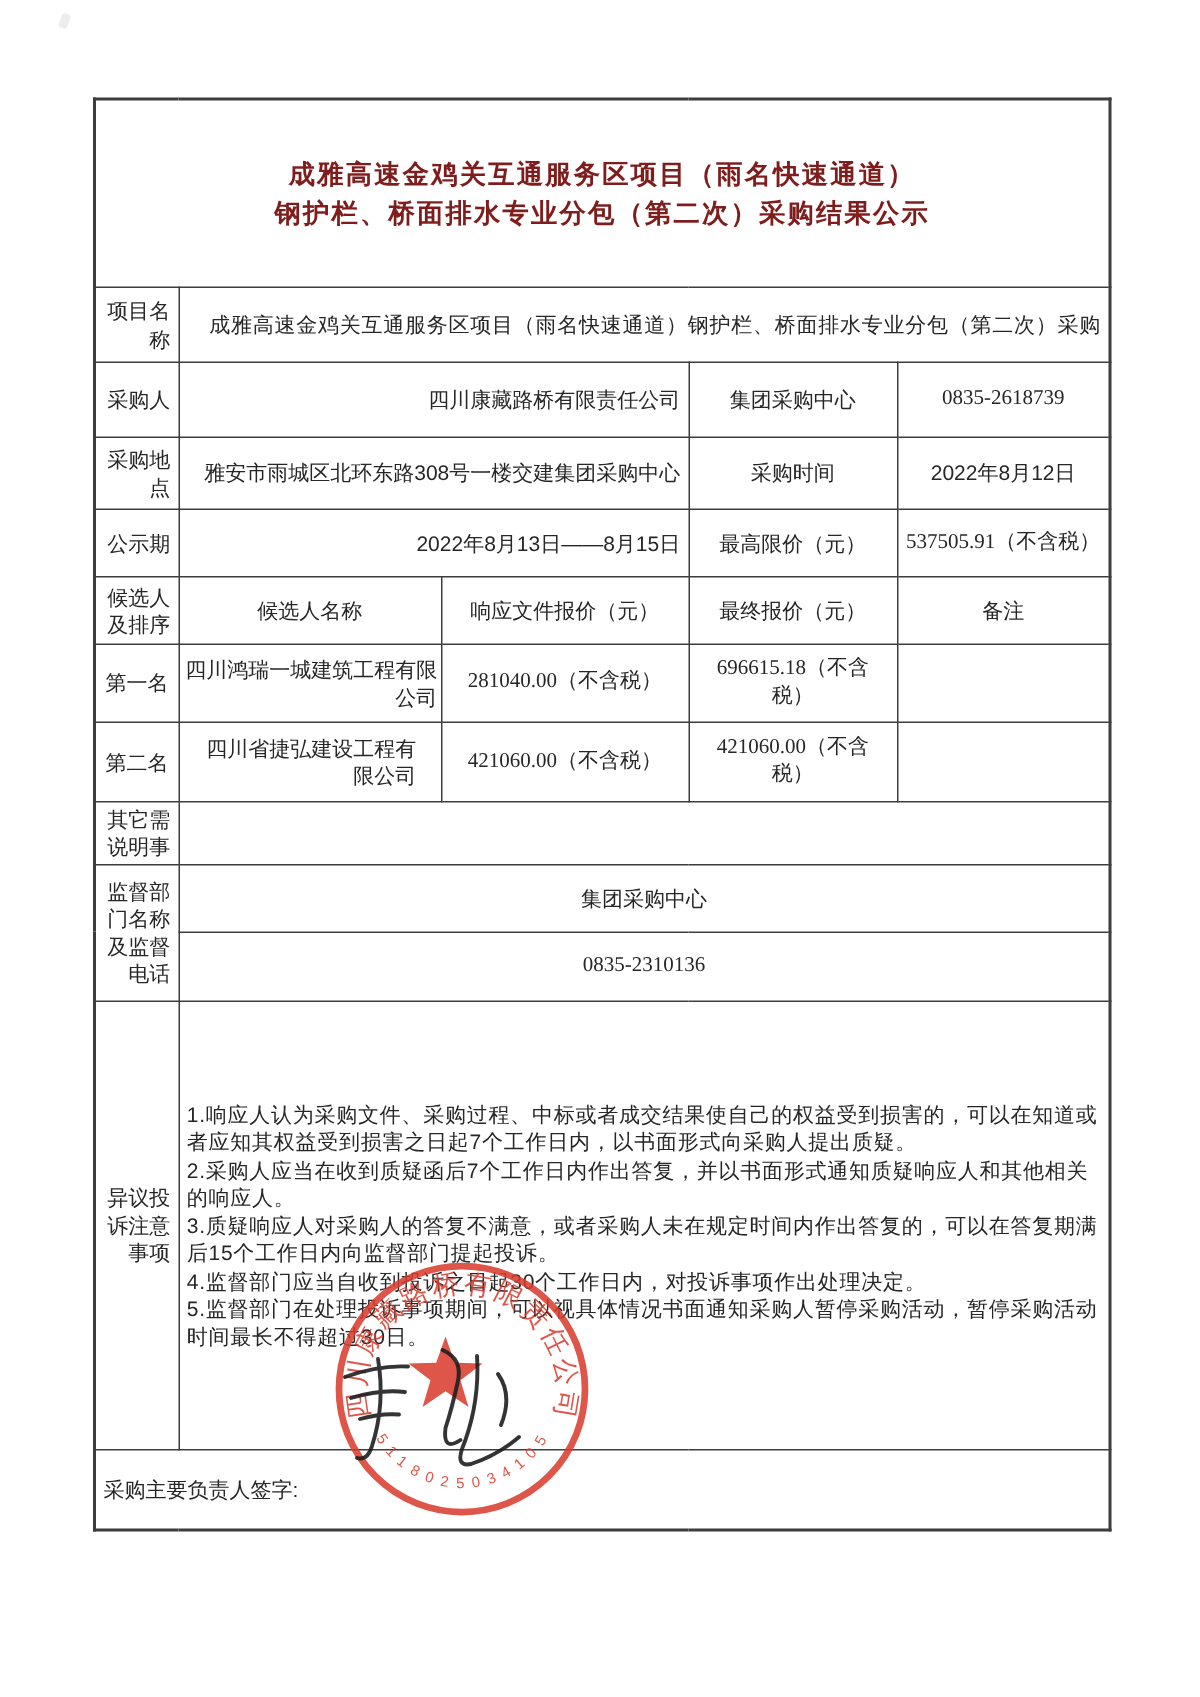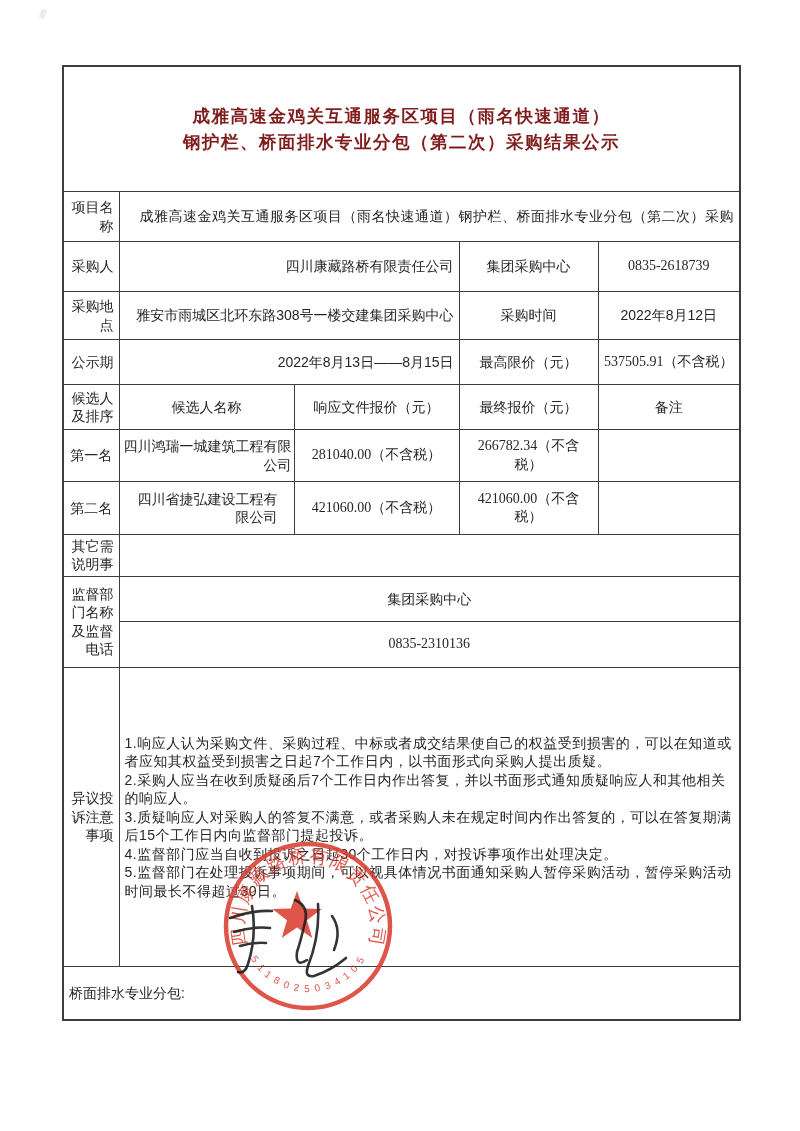--- a/index.html
+++ b/index.html
@@ -87,21 +87,21 @@
       <td class="center">候选人名称</td>
       <td class="center">响应文件报价（元）</td>
       <td class="center">最终报价（元）</td>
       <td class="center">备注</td>
     </tr>
 
     <tr>
       <td class="center" style="height:47px">第一名</td>
       <td class="left" style="padding:2px 2px">四川鸿瑞一城建筑工程有限公司</td>
       <td class="center num">281040.00（不含税）</td>
-      <td class="center num">266782.34（不含税）</td>
+      <td class="center num">696615.18（不含税）</td>
       <td class="center"></td>
     </tr>
 
     <tr>
       <td class="center" style="height:48px">第二名</td>
       <td class="left" style="padding:2px 16px">四川省捷弘建设工程有限公司</td>
       <td class="center num">421060.00（不含税）</td>
       <td class="center num">421060.00（不含税）</td>
       <td class="center"></td>
     </tr>
@@ -125,21 +125,21 @@
         <div>1.响应人认为采购文件、采购过程、中标或者成交结果使自己的权益受到损害的，可以在知道或者应知其权益受到损害之日起7个工作日内，以书面形式向采购人提出质疑。</div>
         <div>2.采购人应当在收到质疑函后7个工作日内作出答复，并以书面形式通知质疑响应人和其他相关的响应人。</div>
         <div>3.质疑响应人对采购人的答复不满意，或者采购人未在规定时间内作出答复的，可以在答复期满后15个工作日内向监督部门提起投诉。</div>
         <div>4.监督部门应当自收到投诉之日起30个工作日内，对投诉事项作出处理决定。</div>
         <div>5.监督部门在处理投诉事项期间，可以视具体情况书面通知采购人暂停采购活动，暂停采购活动时间最长不得超过30日。</div>
       </td>
     </tr>
 
     <tr>
       <td colspan="5" class="sig-cell" style="height:48px">
-        <span>桥面排水专业分包:</span>
+        <span>采购主要负责人签字:</span>
       </td>
     </tr>
   </tbody>
     </table>
 
   <svg class="stamp" viewBox="0 0 220 200" aria-hidden="true">
     <defs>
       <path id="arcTop" d="M 46.8 124.7 A 64 64 0 1 1 169.2 124.7" fill="none"></path>
       <path id="arcBottom" d="M 49.2 136 A 66 66 0 0 0 166.8 136" fill="none"></path>
     </defs>

